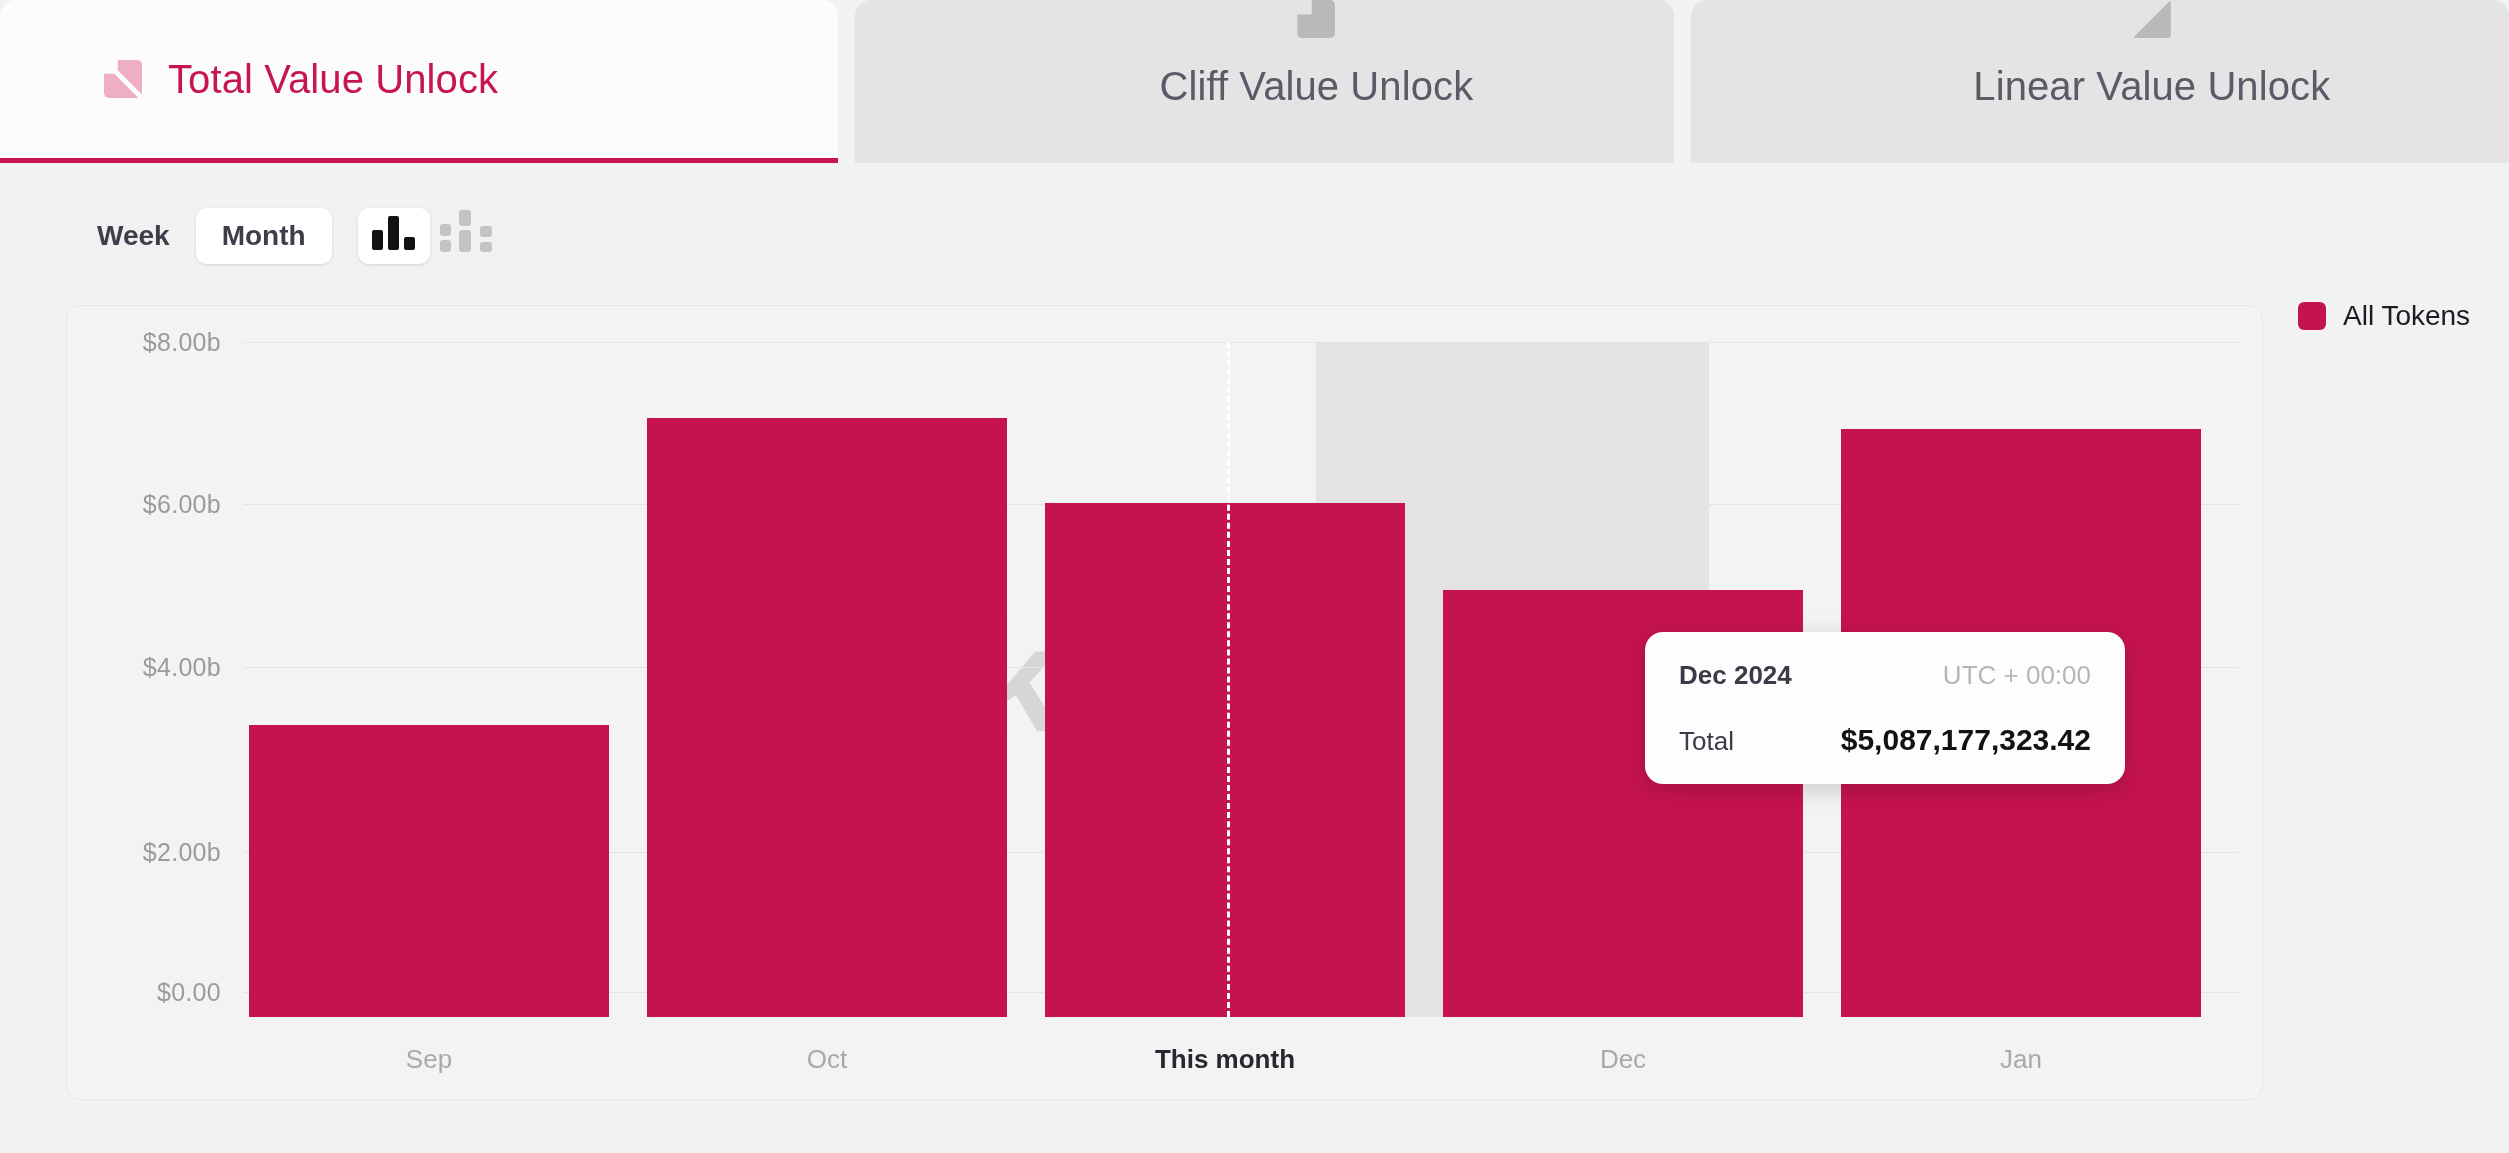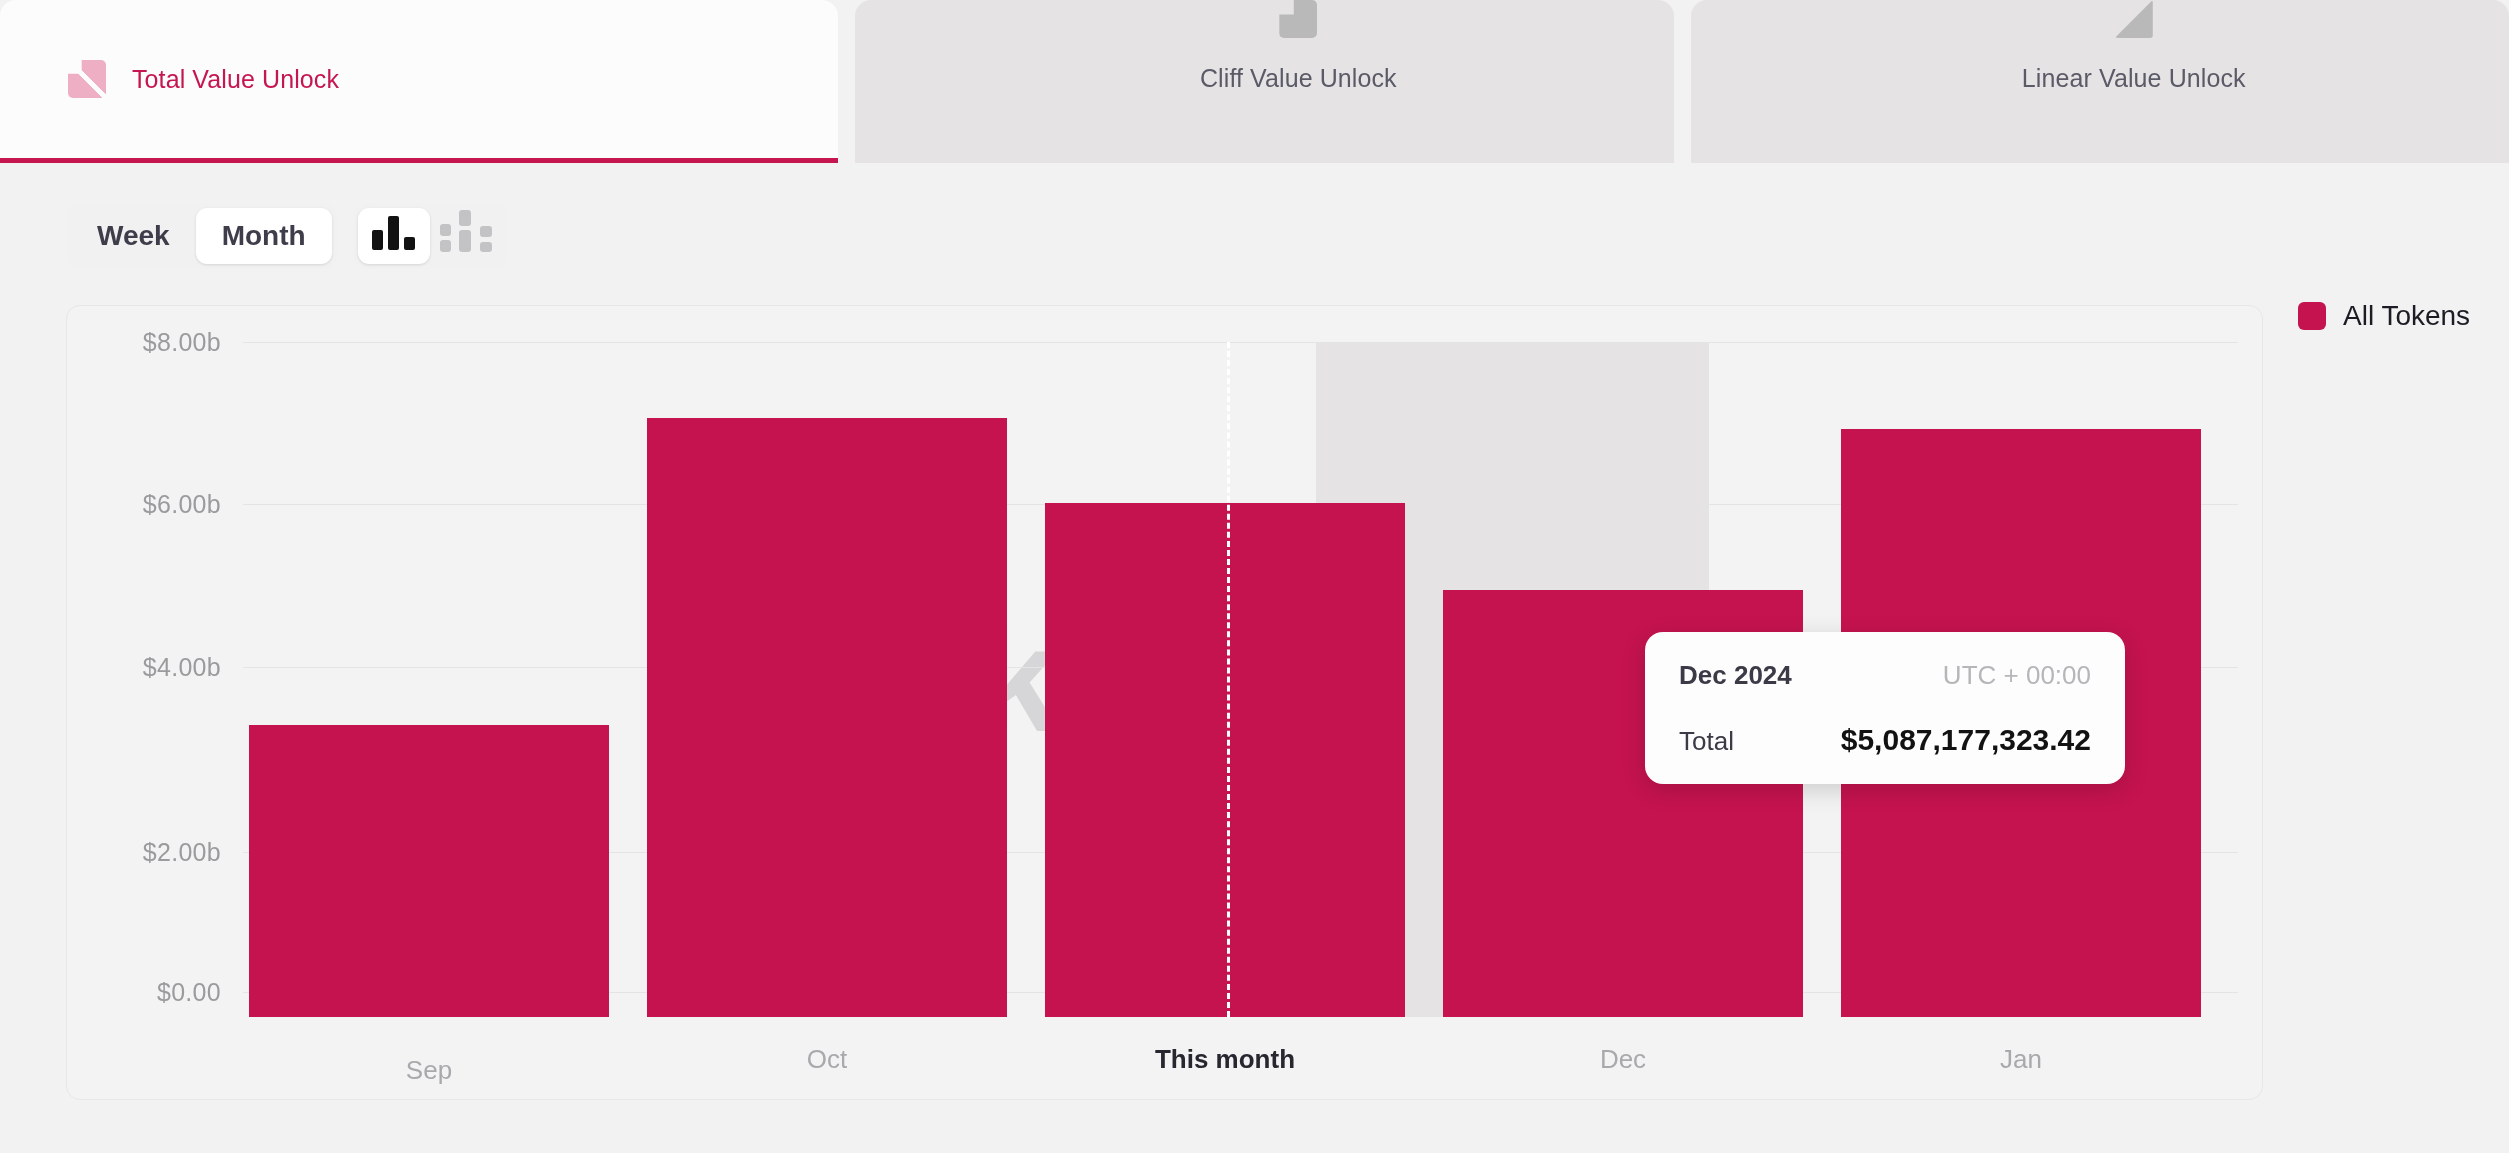--- a/index.html
+++ b/index.html
@@ -8,22 +8,22 @@
     background: #f2f2f2;
     font-family: "Liberation Sans", sans-serif;
     overflow: hidden;
   }
   .root { position: relative; width: 2509px; height: 1153px; background: #f2f2f2; }
 
   
   .tabbar { position: absolute; left: 0; top: 0; width: 2509px; height: 165px; display: flex; }
   .tab {
     position: relative; display: flex; align-items: center; gap: 26px;
-    padding: 0 0 0 68px; height: 163px;
-    font-size: 25px; letter-spacing: .1px;
+    padding: 0 0 0 104px; height: 163px;
+    font-size: 40px; letter-spacing: .1px;
   }
   .tab.active {
     width: 851px; background: #fcfcfd; color: #c5164f;
     border-top-left-radius: 16px; border-top-right-radius: 16px;
     border-bottom: 5px solid #c5164f;
   }
   .tab.inactive {
     width: 831px; background: #e5e3e4; color: #5b5a67;
     border-top-left-radius: 16px; border-top-right-radius: 16px;
     margin-left: 17px;
@@ -215,21 +215,21 @@
       </div>
 
       <div class="bar" style="left:6px;    width:360px; height:292px;"></div>
       <div class="bar" style="left:404px;  width:360px; height:599px;"></div>
       <div class="bar" style="left:802px;  width:360px; height:514px;"></div>
       <div class="bar" style="left:1200px; width:360px; height:427px;"></div>
       <div class="bar" style="left:1598px; width:360px; height:588px;"></div>
 
       <div class="nowline" style="left:984px;"></div>
 
-      <span class="xlab" style="left:186px;margin-top:11px;">Sep</span>
+      <span class="xlab" style="left:186px;">Sep</span>
       <span class="xlab" style="left:584px;">Oct</span>
       <span class="xlab cur" style="left:982px;">This month</span>
       <span class="xlab" style="left:1380px;">Dec</span>
       <span class="xlab" style="left:1778px;">Jan</span>
     </div>
   </div>
 
   <div class="tooltip">
     <div class="tt-row first">
       <span class="tt-date">Dec 2024</span>

